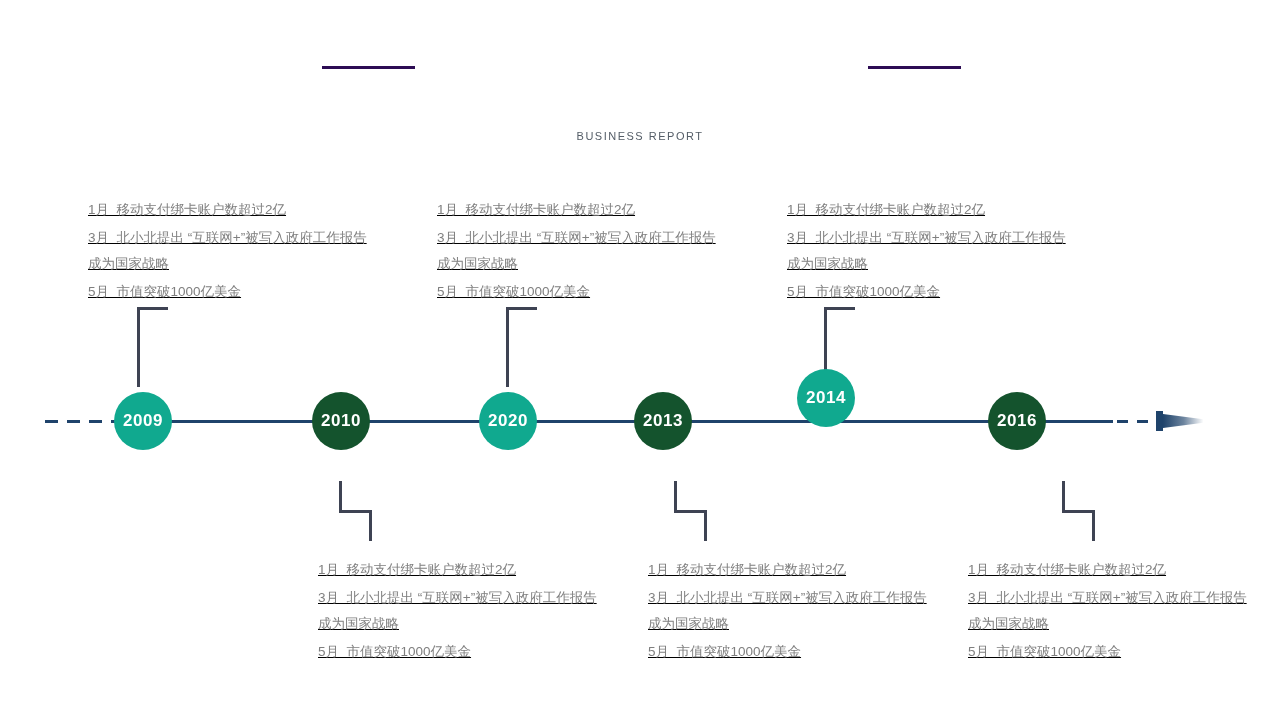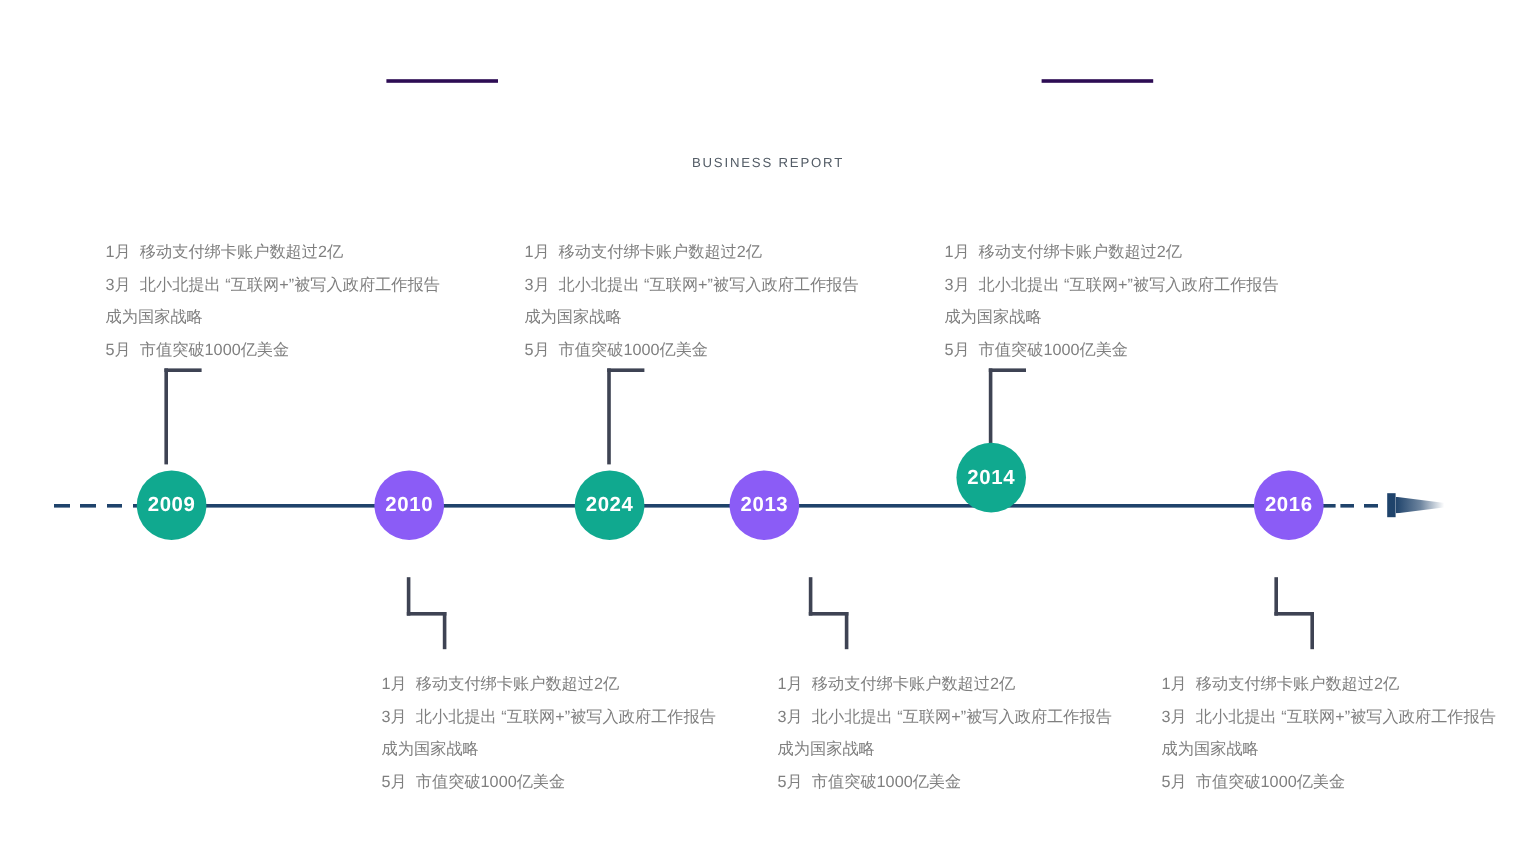--- a/index.html
+++ b/index.html
@@ -37,29 +37,29 @@
     clip-path:polygon(0 0,100% 42%,100% 58%,0 100%);
   }
 
   
   .node{
     position:absolute;width:58px;height:58px;border-radius:50%;z-index:3;
     display:flex;align-items:center;justify-content:center;
     color:#ffffff;font-size:17px;font-weight:bold;letter-spacing:.5px;
   }
   .node.teal{background:#10A98F;}
-  .node.navy{background:#8b5cf6;align-items:center;}
+  .node.navy{background:#14532d;align-items:center;}
 
   
   .conn{position:absolute;background:#3E4353;z-index:2;}
   .conn.v{width:3px;}
   .conn.h{height:3px;}
 
   
-  .details{position:absolute;width:330px;z-index:2;}
+  .details{position:absolute;width:330px;z-index:2;text-decoration:underline;}
   .detail-line{
     font-size:13.5px;color:#7F7F7F;line-height:21px;white-space:pre-wrap;
     margin:0 0 7px 0;
   }
   .detail-line.l2{margin-bottom:5px;}
   .detail-line.l4{margin-bottom:0;}
 </style>
 </head>
 <body>
 
@@ -75,29 +75,29 @@
   <div class="end-cap"></div>
   <div class="end-arrow"></div>
 
   <div class="node teal" style="left:114px;top:392px;">
     <span>2009</span>
   </div>
   <div class="node navy" style="left:312px;top:392px;">
     <span>2010</span>
   </div>
   <div class="node teal" style="left:479px;top:392px;">
-    <span>2024</span>
+    <span>2020</span>
   </div>
-  <div class="node navy" style="left:608px;top:392px;">
+  <div class="node navy" style="left:634px;top:392px;">
     <span>2013</span>
   </div>
   <div class="node teal" style="left:797px;top:369px;">
     <span>2014</span>
   </div>
-  <div class="node navy" style="left:1045px;top:392px;">
+  <div class="node navy" style="left:988px;top:392px;">
     <span>2016</span>
   </div>
 
   <div class="conn h" style="left:137px;top:307px;width:31px;"></div>
   <div class="conn v" style="left:137px;top:307px;height:80px;"></div>
 
   <div class="conn h" style="left:506px;top:307px;width:31px;"></div>
   <div class="conn v" style="left:506px;top:307px;height:80px;"></div>
 
   <div class="conn h" style="left:824px;top:307px;width:31px;"></div>

